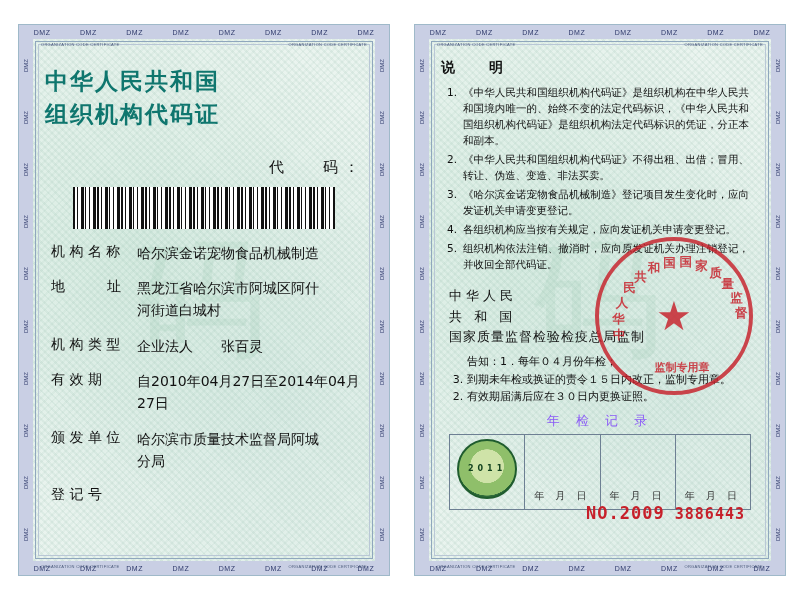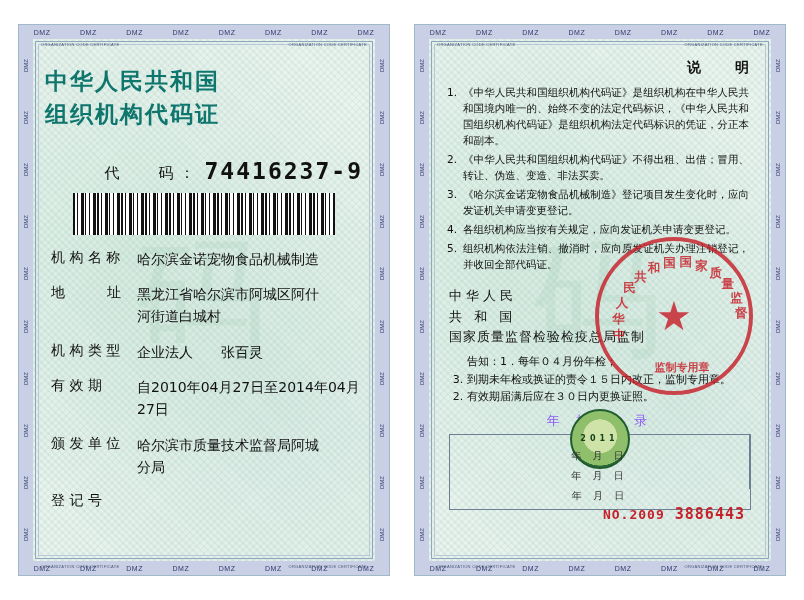--- a/index.html
+++ b/index.html
@@ -160,21 +160,21 @@
     flex:1;
     font-size:14px;
     color:#111;
     line-height:1.55;
     word-break:break-all;
   }
   .field .val .second{display:block;}
 
   
   .r-title{
-    text-align:right;
+    text-align:left;
     color:#111;
     font-family:"DejaVu Sans", sans-serif;
     font-size:14px;
     letter-spacing:10px;
     margin-top:8px;
     font-weight:bold;
   }
   .notes{
     margin-top:8px;
     padding:0 10px 0 6px;
@@ -260,21 +260,20 @@
     font-family:"DejaVu Sans", sans-serif;
     font-size:13px;
     letter-spacing:6px;
     color:#8b5cf6;
   }
   .yc-table{
     margin:4px 8px 0 8px;
     border:1px solid #6d7f93;
     height:74px;
     display:flex;
-    flex-direction:column;
   }
   .yc-cell{
     flex:1;
     border-right:1px solid #6d7f93;
     position:relative;
     display:flex;align-items:flex-end;justify-content:center;
     padding-bottom:6px;
     font-family:"DejaVu Sans", sans-serif;
     font-size:10px;
     color:#333;
@@ -294,21 +293,21 @@
   .serial{
     position:absolute;
     left:0;right:14px;bottom:26px;
     text-align:right;
     font-family:"DejaVu Sans Mono", monospace;
     font-size:15px;
     color:#c7202a;
     letter-spacing:1px;
     font-weight:bold;
   }
-  .serial .pre{font-size:13px;}
+  .serial .pre{font-size:17px;}
 </style>
 </head>
 <body>
 
 <div class="sheet">
 
   <div class="cert">
     <div class="guilloche"></div>
     <div class="watermark">码</div>
 
@@ -367,21 +366,20 @@
 
     <div class="content">
       <div class="title">
         <div>中华人民共和国</div>
         <div>组织机构代码证</div>
       </div>
 
       <div class="code-row">
         <span class="code-label">代　码</span>
         <span class="code-colon">：</span>
-        <span class="code-value">74416237-9</span>
       </div>
 
       <div class="barcode"></div>
 
       <div class="field">
         <div class="lab">机 构 名 称</div>
         <div class="val">
           <span>哈尔滨金诺宠物食品机械制造</span>
         </div>
       </div>

